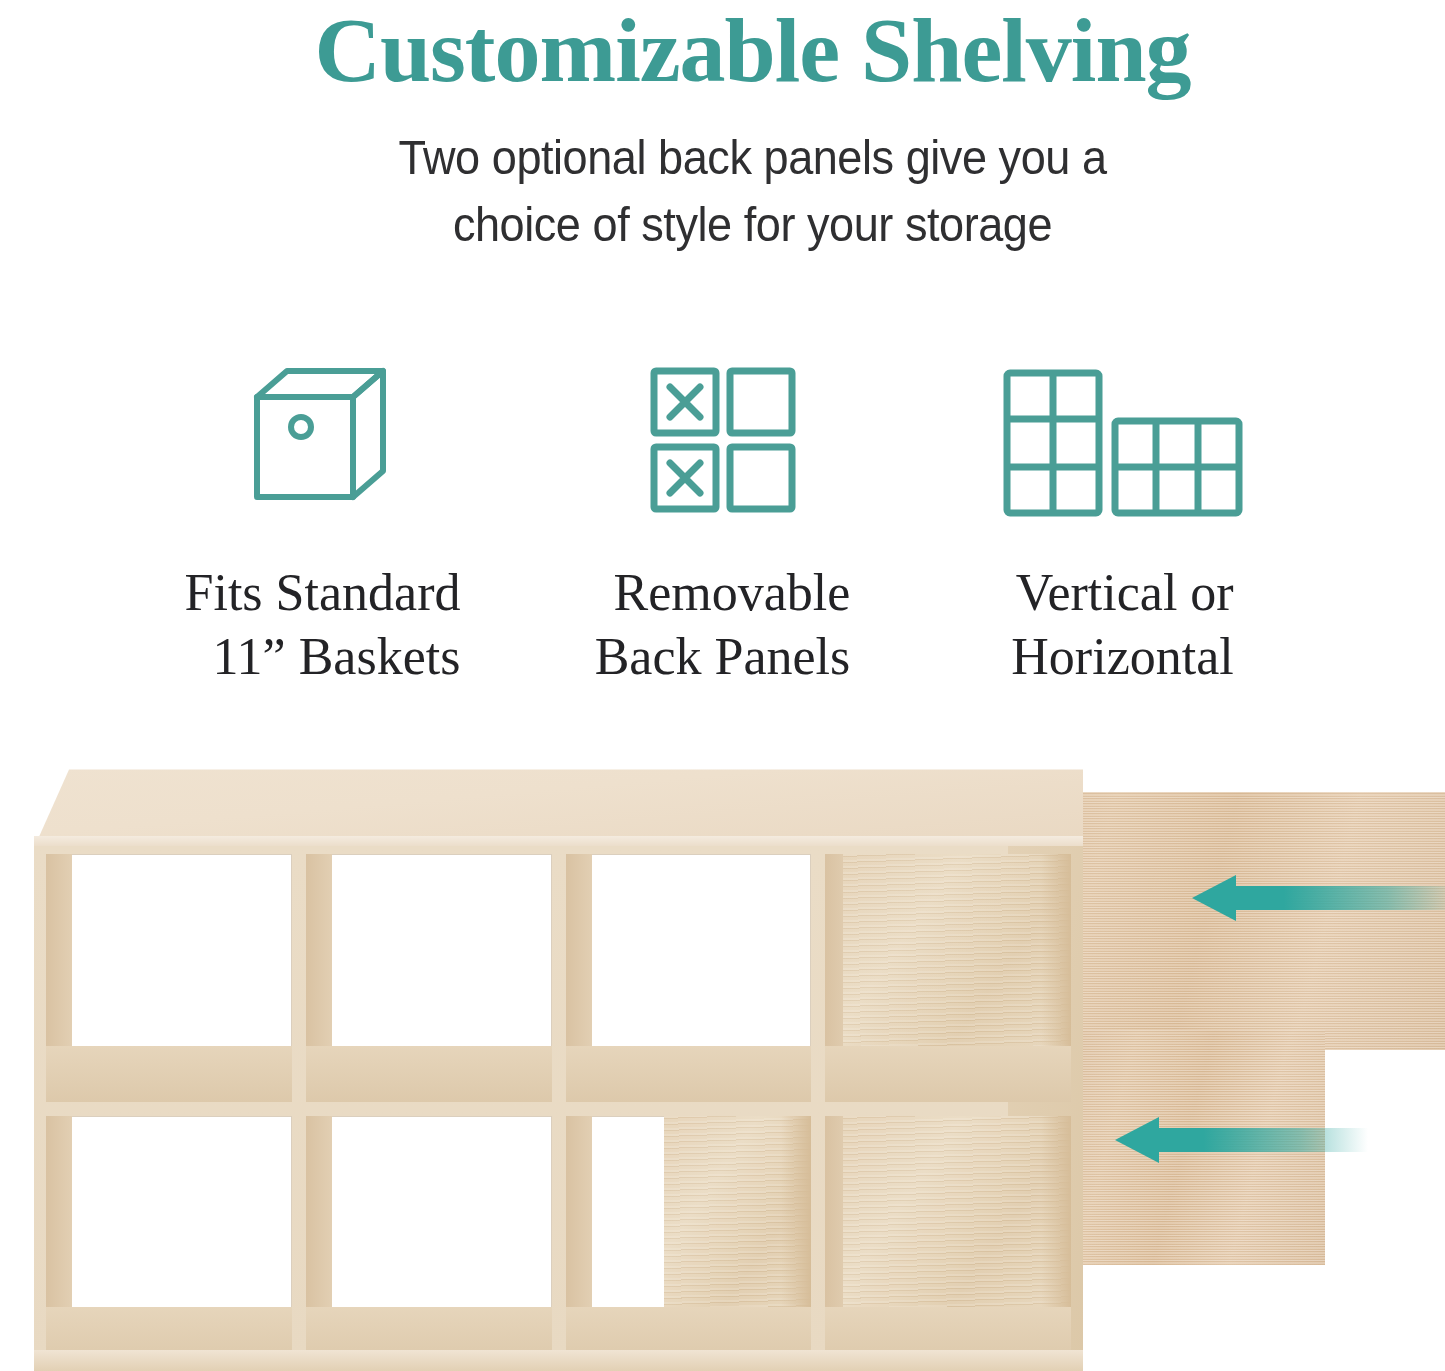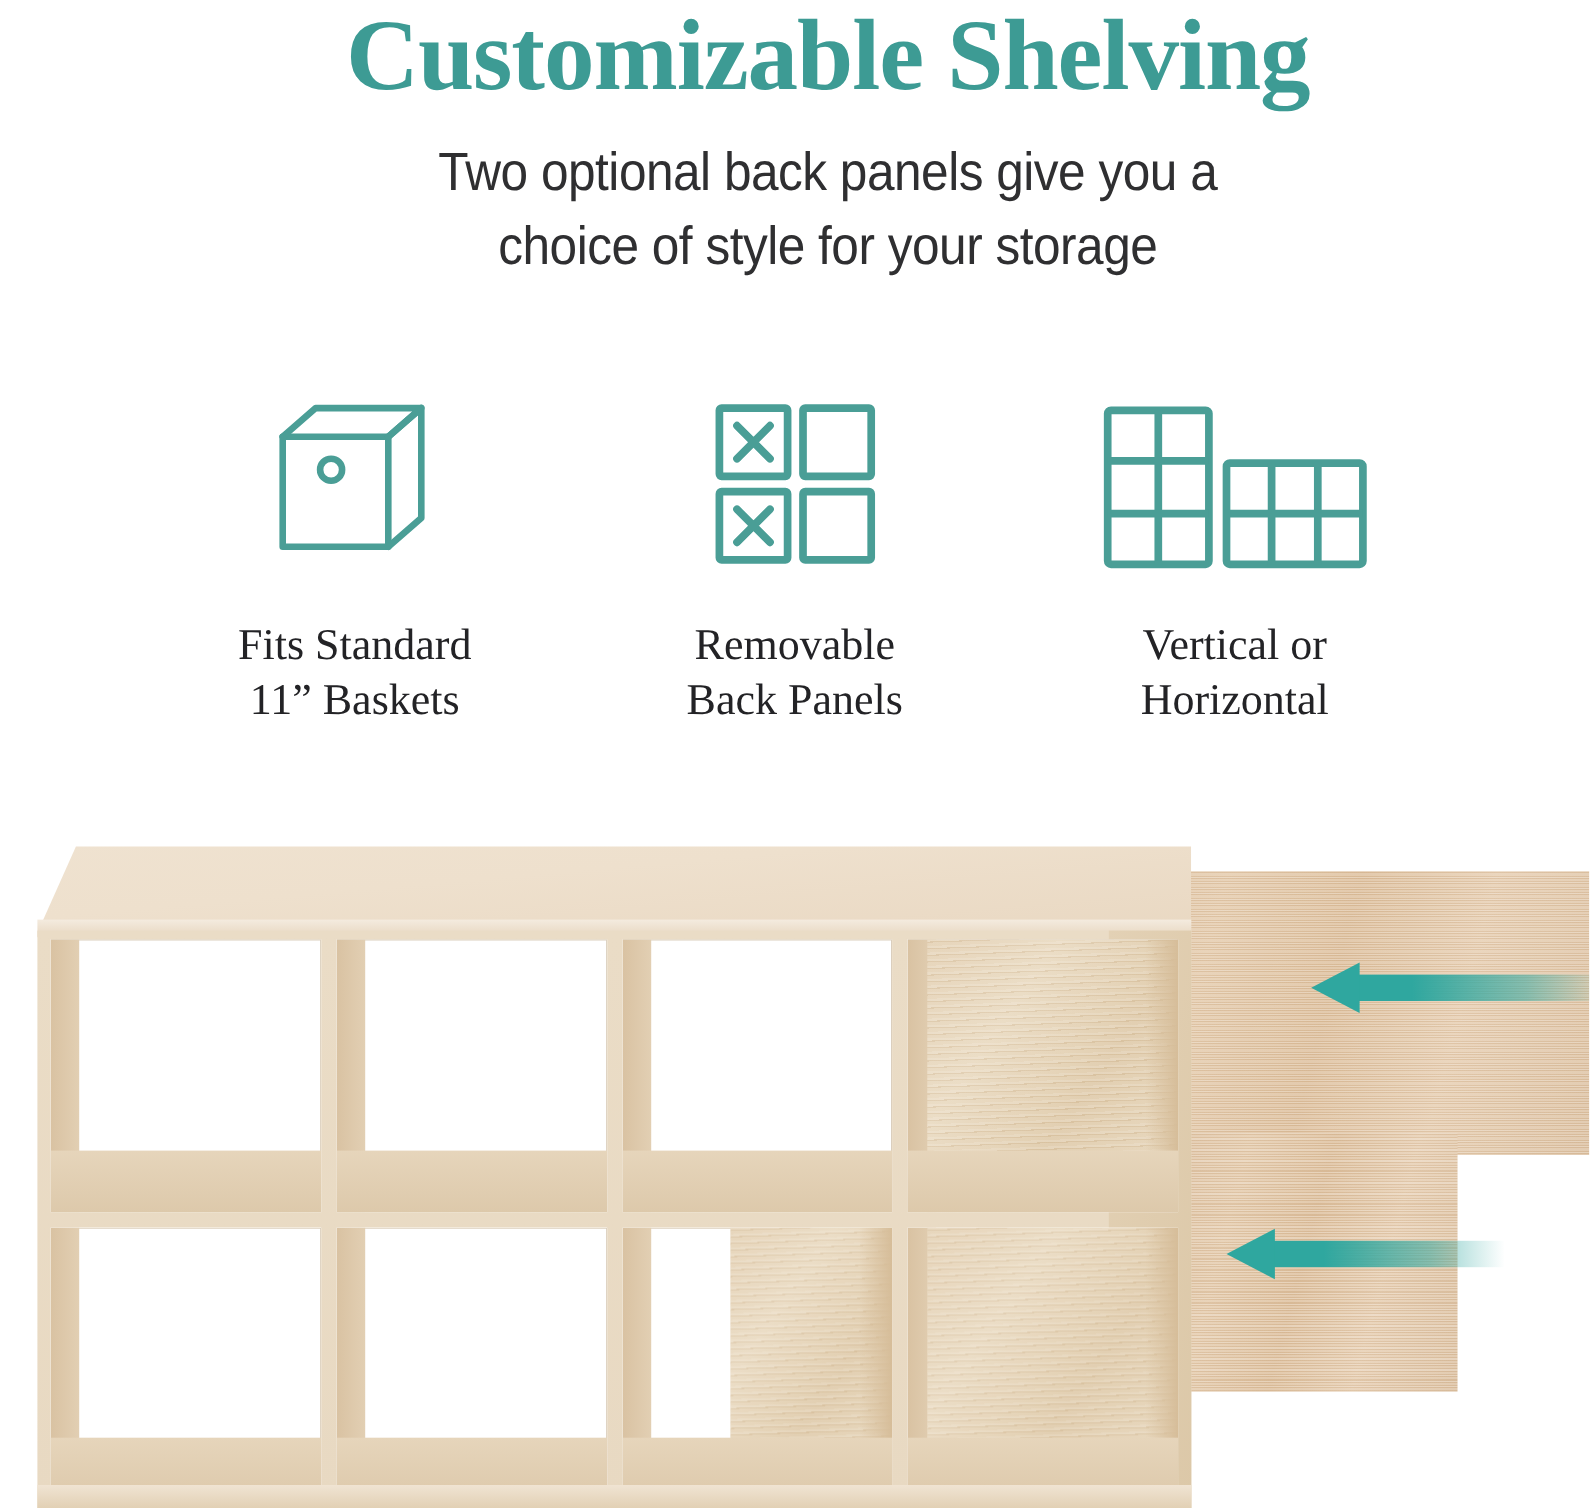--- a/index.html
+++ b/index.html
@@ -57,24 +57,24 @@
     align-items: center;
   }
   .feature-icon {
     height: 168px;
     display: flex;
     align-items: center;
     justify-content: center;
   }
   .feature-label {
     font-family: "Liberation Serif", "DejaVu Serif", serif;
-    font-size: 40px;
+    font-size: 52px;
     line-height: 1.24;
     color: #232326;
-    text-align: center;
+    text-align: right;
     margin-top: 38px;
     white-space: pre-line;
   }
 
   
   .scene {
     position: absolute;
     left: 0;
     top: 762px;
     width: 1445px;

